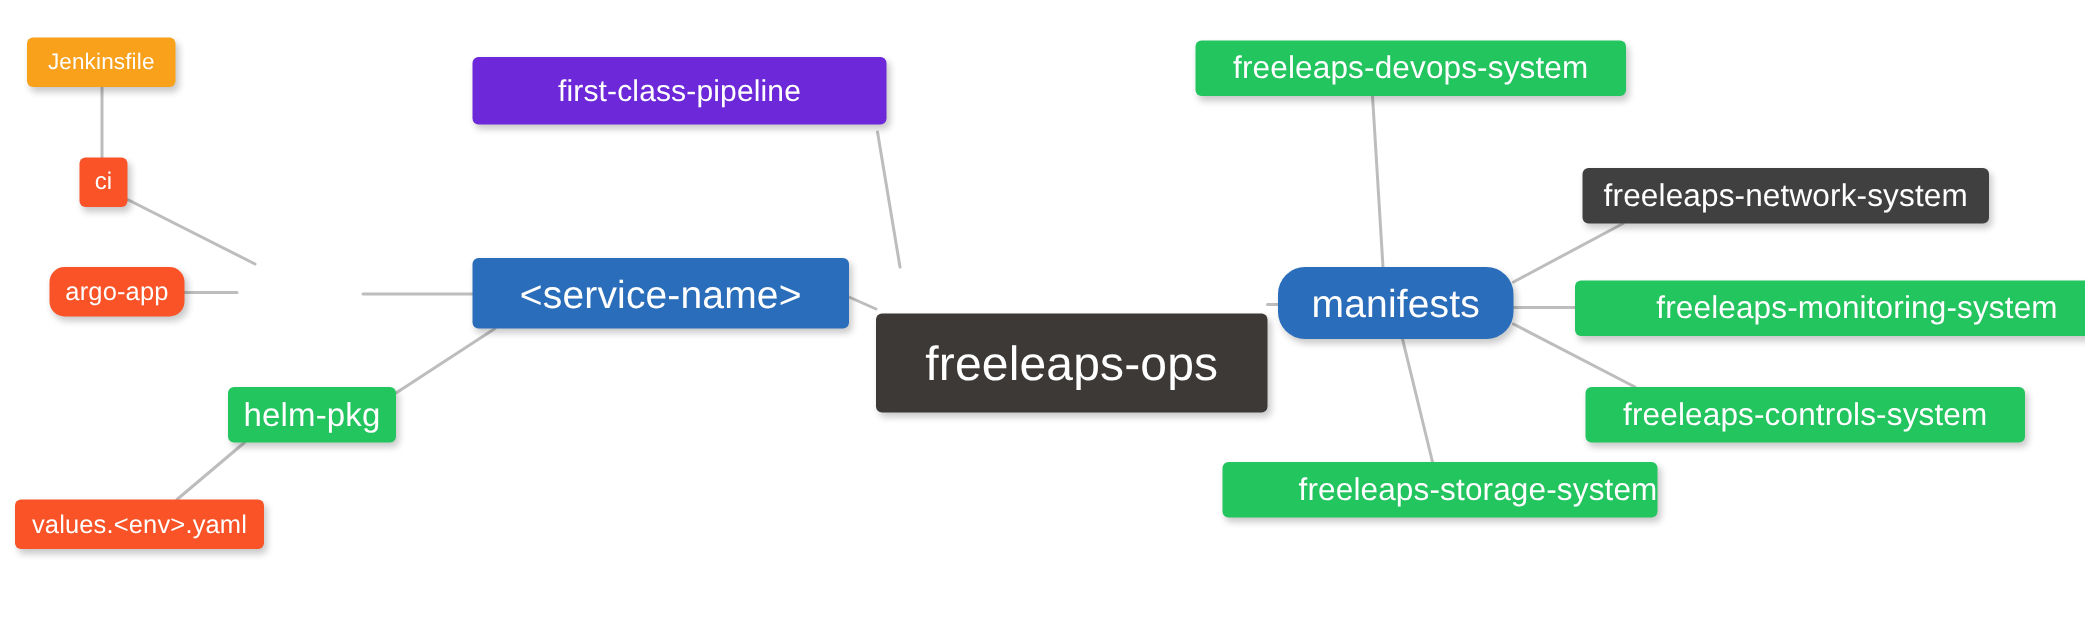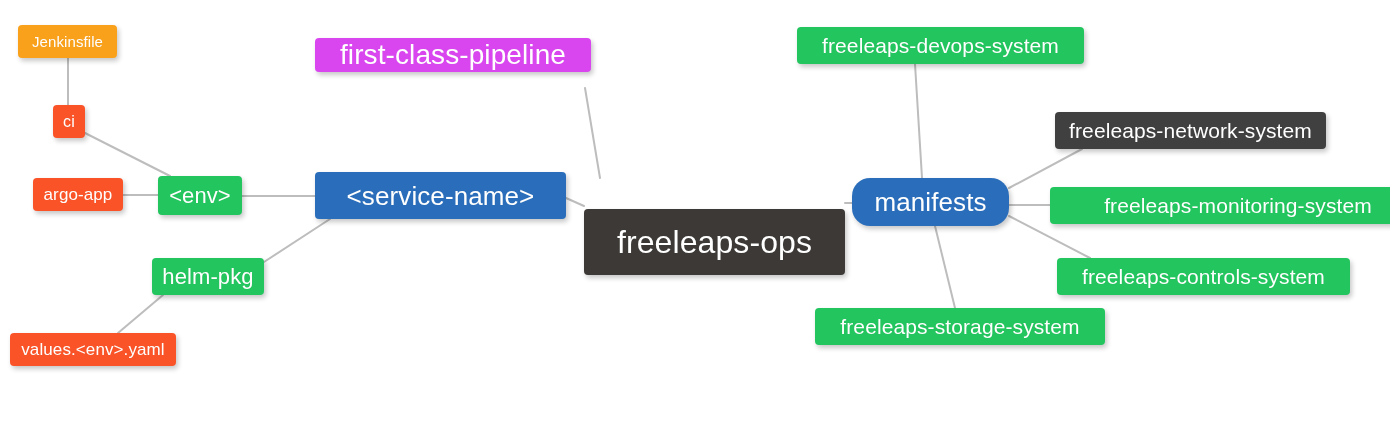--- a/index.html
+++ b/index.html
@@ -64,49 +64,46 @@
     </svg>
 <div class="node" style="left: 584px; top: 173px; width: 261px; height: 66px; background: rgb(60, 57, 54); font-size: 32px; margin-top: 36px;">
       <span>freeleaps-ops</span>
     </div>
     <div class="node" style="left: 315px; top: 172px; width: 251px; height: 47px; background: rgb(42, 110, 187); font-size: 26px;">
       <span>&lt;service-name&gt;</span>
     </div>
     <div class="node" style="left: 852px; top: 178px; width: 157px; height: 48px; background: rgb(42, 110, 187); font-size: 26px; border-radius: 18px;">
       <span>manifests</span>
     </div>
-    <div class="node" style="left: 315px; top: 38px; width: 276px; height: 34px; background: #d946ef; font-size: 28px;">
+    <div class="node" style="left: 315px; top: 38px; width: 276px; height: 45px; background: #6d28d9; font-size: 20px;">
       <span>first-class-pipeline</span>
-    </div>
-    <div class="node" style="left: 158px; top: 176px; width: 84px; height: 39px; background: rgb(34, 197, 94); font-size: 22px;">
-      <span>&lt;env&gt;</span>
     </div>
     <div class="node" style="left: 152px; top: 258px; width: 112px; height: 37px; background: rgb(34, 197, 94); font-size: 22px;">
       <span>helm-pkg</span>
     </div>
     <div class="node" style="left: 53px; top: 105px; width: 32px; height: 33px; background: rgb(250, 83, 39); font-size: 16px; justify-content: center;">
       <span>ci</span>
     </div>
     <div class="node" style="left: 18px; top: 25px; width: 99px; height: 33px; background: rgb(249, 161, 27); font-size: 15px;">
       <span>Jenkinsfile</span>
     </div>
-    <div class="node" style="left: 33px; top: 178px; width: 90px; height: 33px; background: rgb(250, 83, 39); font-size: 17px;">
+    <div class="node" style="left: 33px; top: 178px; width: 90px; height: 33px; background: rgb(250, 83, 39); font-size: 17px; border-radius: 10px;">
       <span>argo-app</span>
     </div>
     <div class="node" style="left: 10px; top: 333px; width: 166px; height: 33px; background: rgb(250, 83, 39); font-size: 17px; text-align: right;">
       <span>values.&lt;env&gt;.yaml</span>
     </div>
     <div class="node" style="left: 797px; top: 27px; width: 287px; height: 37px; background: rgb(34, 197, 94); font-size: 21px;">
       <span>freeleaps-devops-system</span>
     </div>
     <div class="node" style="left: 1055px; top: 112px; width: 271px; height: 37px; background: #404040; font-size: 21px;">
       <span>freeleaps-network-system</span>
     </div>
     <div class="node" style="left: 1050px; top: 187px; width: 376px; height: 37px; background: rgb(34, 197, 94); font-size: 21px;">
       <span>freeleaps-monitoring-system</span>
     </div>
     <div class="node" style="left: 1057px; top: 258px; width: 293px; height: 37px; background: rgb(34, 197, 94); font-size: 21px;">
       <span>freeleaps-controls-system</span>
     </div>
-    <div class="node" style="left: 815px; top: 308px; width: 290px; height: 37px; background: rgb(34, 197, 94); font-size: 21px;">
+    <div class="node" style="left: 815px; top: 308px; width: 290px; height: 37px; background: rgb(34, 197, 94); font-size: 21px; justify-content: flex-end;">
       <span>freeleaps-storage-system</span>
     </div>
   </div>
 
 </body></html>

